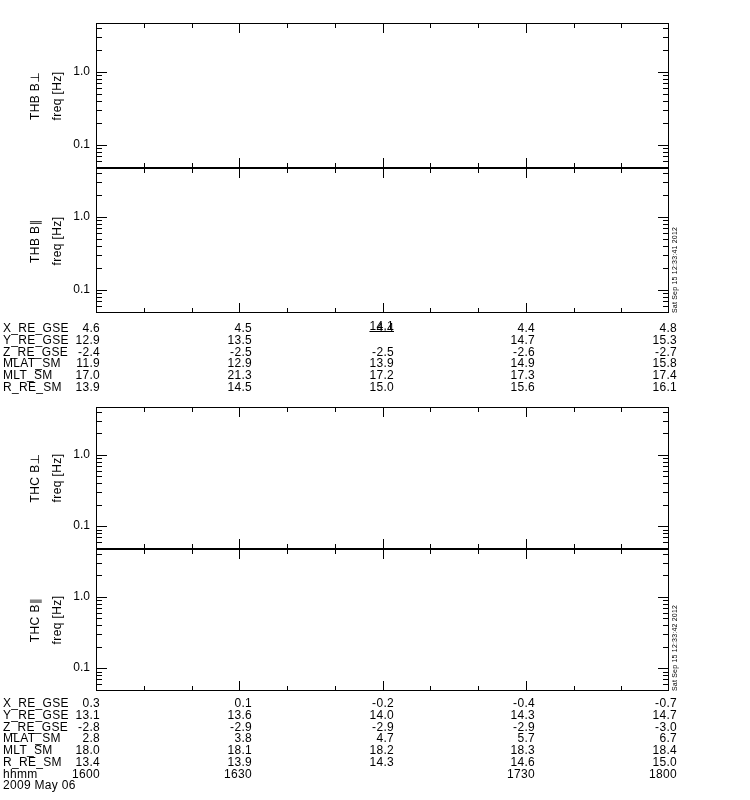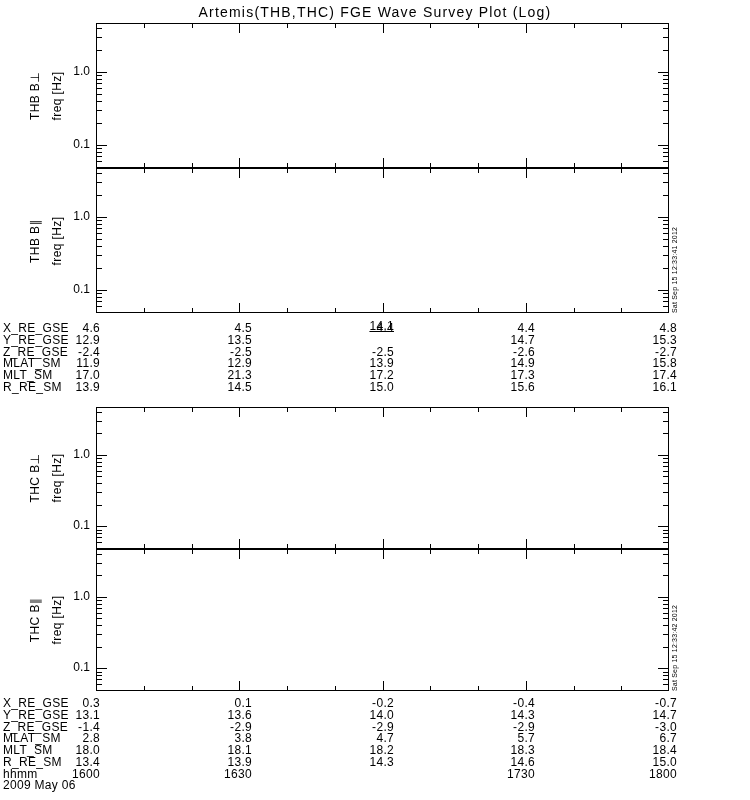--- a/index.html
+++ b/index.html
@@ -36,21 +36,20 @@
     position:absolute;width:62px;text-align:right;font-size:12px;line-height:12px;letter-spacing:0.3px;white-space:nowrap;
   }
   .date{
     position:absolute;left:3px;top:779px;font-size:12px;line-height:12px;letter-spacing:0.3px;white-space:nowrap;
   }
 </style>
 </head>
 <body>
 
 <div id="plot-root">
-  <div class="title">Artemis(THB,THC) FGE Wave Survey Plot (Log)</div>
   <div id="panels-layer">
       <div class="panel-frame" style="left: 96px; top: 23px; width: 573px; height: 145px;"></div>
       <svg class="ticks-svg" width="573" height="145" shape-rendering="crispEdges" style="left: 96px; top: 23px;">
         <path d="M48.5 1 V5 M48.5 144 V140 M96.5 1 V5 M96.5 144 V140 M143.5 1 V10 M143.5 144 V135 M191.5 1 V5 M191.5 144 V140 M239.5 1 V5 M239.5 144 V140 M287.5 1 V10 M287.5 144 V135 M334.5 1 V5 M334.5 144 V140 M382.5 1 V5 M382.5 144 V140 M430.5 1 V10 M430.5 144 V135 M478.5 1 V5 M478.5 144 V140 M525.5 1 V5 M525.5 144 V140 M1 49.5 H11 M572 49.5 H562 M1 122.5 H11 M572 122.5 H562 M1 5.5 H6 M572 5.5 H567 M1 14.5 H6 M572 14.5 H567 M1 27.5 H6 M572 27.5 H567 M1 52.5 H6 M572 52.5 H567 M1 56.5 H6 M572 56.5 H567 M1 60.5 H6 M572 60.5 H567 M1 65.5 H6 M572 65.5 H567 M1 71.5 H6 M572 71.5 H567 M1 78.5 H6 M572 78.5 H567 M1 87.5 H6 M572 87.5 H567 M1 100.5 H6 M572 100.5 H567 M1 125.5 H6 M572 125.5 H567 M1 129.5 H6 M572 129.5 H567 M1 133.5 H6 M572 133.5 H567 M1 138.5 H6 M572 138.5 H567 " stroke="#000000" stroke-width="1" fill="none"></path>
       </svg>
       <div class="ytick-label" style="left: 56px; top: 64.9509px;">1.0</div>
       <div class="ytick-label" style="left: 56px; top: 137.784px;">0.1</div>
       <div class="rot-wrap" style="left: 26px; top: 23px; height: 145px;">
         <span>THB B⊥</span>
       </div>
@@ -139,21 +138,21 @@
       <div class="tbl-val" style="left: 332px; top: 697px;">-0.2</div>
       <div class="tbl-val" style="left: 473px; top: 697px;">-0.4</div>
       <div class="tbl-val" style="left: 615px; top: 697px;">-0.7</div>
       <div class="tbl-label" style="top: 708.8px;">Y_RE_GSE</div>
       <div class="tbl-val" style="left: 38px; top: 708.8px; text-align: right;">13.1</div>
       <div class="tbl-val" style="left: 190px; top: 708.8px;">13.6</div>
       <div class="tbl-val" style="left: 332px; top: 708.8px;">14.0</div>
       <div class="tbl-val" style="left: 473px; top: 708.8px;">14.3</div>
       <div class="tbl-val" style="left: 615px; top: 708.8px;">14.7</div>
       <div class="tbl-label" style="top: 720.6px;">Z_RE_GSE</div>
-      <div class="tbl-val" style="left: 38px; top: 720.6px;">-1.4</div>
+      <div class="tbl-val" style="left: 38px; top: 720.6px;">-2.8</div>
       <div class="tbl-val" style="left: 190px; top: 720.6px;">-2.9</div>
       <div class="tbl-val" style="left: 332px; top: 720.6px;">-2.9</div>
       <div class="tbl-val" style="left: 473px; top: 720.6px;">-2.9</div>
       <div class="tbl-val" style="left: 615px; top: 720.6px;">-3.0</div>
       <div class="tbl-label" style="top: 732.4px;">MLAT_SM</div>
       <div class="tbl-val" style="left: 38px; top: 732.4px;">2.8</div>
       <div class="tbl-val" style="left: 190px; top: 732.4px;">3.8</div>
       <div class="tbl-val" style="left: 332px; top: 732.4px;">4.7</div>
       <div class="tbl-val" style="left: 473px; top: 732.4px;">5.7</div>
       <div class="tbl-val" style="left: 615px; top: 732.4px;">6.7</div>

